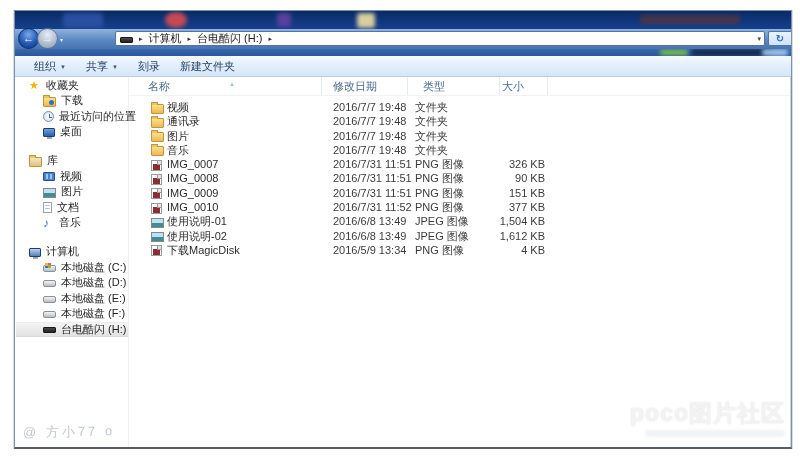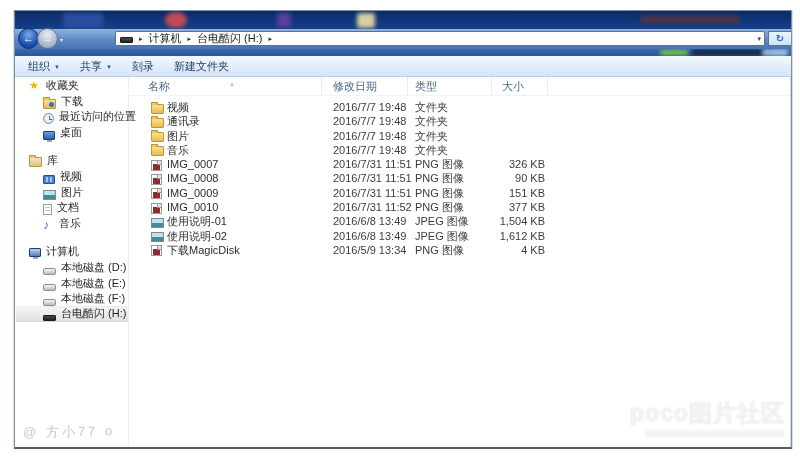--- a/index.html
+++ b/index.html
@@ -22,36 +22,36 @@
   .crumb-sep{font-size:7px;color:#333;padding:0 4px}
   .crumb-item{padding:0 2px;white-space:nowrap;cursor:default}
   .crumb-dd{position:absolute;right:3px;font-size:7px;color:#444}
   .refreshbtn{position:absolute;right:0;top:2px;bottom:3px;width:22px;background:linear-gradient(#eaf3fc,#cfe3f6);
     border:1px solid #54749e;border-right:none;border-radius:2px 0 0 2px;color:#2f6fd0;font-size:10px;font-weight:bold;
     display:flex;align-items:center;justify-content:center}
   
   .glassstrip{height:7px;background:linear-gradient(#3a67ad,#2b5698);position:relative;overflow:hidden}
   
   .toolbar{height:20px;background:linear-gradient(#f4f9fe,#e2eefb 50%,#d5e6f8);border-bottom:1px solid #b9cfe6;
-    display:flex;align-items:center;font-size:11px;color:#1e3a5f;padding-left:13px}
+    display:flex;align-items:center;font-size:11px;color:#1e3a5f;padding-left:19px}
   .tbitem{margin-right:20px;display:flex;align-items:center;gap:4px;cursor:default}
   .tbitem .arr{font-size:6px;color:#3b5a7a;margin-top:1px}
   
   .content{position:absolute;top:66px;left:1px;right:1px;bottom:0;display:flex;background:#fff}
   .sidebar{width:113px;border-right:1px solid #eef2f6;font-size:11px;color:#1f1f1f;box-sizing:border-box;flex:none}
   .sb-section{margin-bottom:13px}
   .sb-h{display:flex;align-items:center;height:16px;padding-left:13px;gap:5px;cursor:default;white-space:nowrap}
-  .sb-i{display:flex;align-items:flex-end;height:15.5px;padding-left:27px;gap:5px;cursor:default;white-space:nowrap}
+  .sb-i{display:flex;align-items:center;height:15.5px;padding-left:27px;gap:5px;cursor:default;white-space:nowrap}
   .sb-i.sel{background:linear-gradient(#f4f4f4,#e2e2e2);border-top:1px solid #ededed;border-bottom:1px solid #d9d9d9;height:13.5px}
   .main{flex:1;position:relative;font-size:11px;color:#2b2b2b}
   .lheader{height:18px;position:relative;color:#4a6b8c;border-bottom:1px solid #f0f4f8}
   .hcell{position:absolute;top:0;height:18px;line-height:18px;border-right:1px solid #e4ebf2;box-sizing:border-box;cursor:default}
   .hc0{left:0;width:193px;padding-left:19px}
   .hc1{left:193px;width:86px;padding-left:11px}
-  .hc2{left:279px;width:84px;padding-left:7px}
+  .hc2{left:287px;width:84px;padding-left:7px}
   .hc3{left:363px;width:56px;padding-left:10px}
   .sortglyph{position:absolute;left:100px;top:-2px;font-size:6px;color:#9ec0de}
   .rows{margin-top:4px}
   .frow{position:relative;height:14.3px;line-height:14.3px;cursor:default}
   .c0{position:absolute;left:38px;white-space:nowrap}
   .c1{position:absolute;left:204px;color:#3c3c3c}
   .c2{position:absolute;left:286px;color:#3c3c3c}
   .c3{position:absolute;left:330px;width:86px;text-align:right;color:#3c3c3c}
   .rowicon{position:absolute;left:22px;top:1.5px}
   
@@ -194,20 +194,24 @@
             <span class="ic ic-music"></span>
             <span>音乐</span>
           </div>
         </div>
         <div class="sb-section">
           <div class="sb-h">
             <span class="ic ic-computer"></span>
             <span>计算机</span>
           </div>
           <div class="sb-i">
+            <span class="ic ic-system-drive"></span>
+            <span>本地磁盘 (C:)</span>
+          </div>
+          <div class="sb-i">
             <span class="ic ic-drive"></span>
             <span>本地磁盘 (D:)</span>
           </div>
           <div class="sb-i">
             <span class="ic ic-drive"></span>
             <span>本地磁盘 (E:)</span>
           </div>
           <div class="sb-i">
             <span class="ic ic-drive"></span>
             <span>本地磁盘 (F:)</span>

